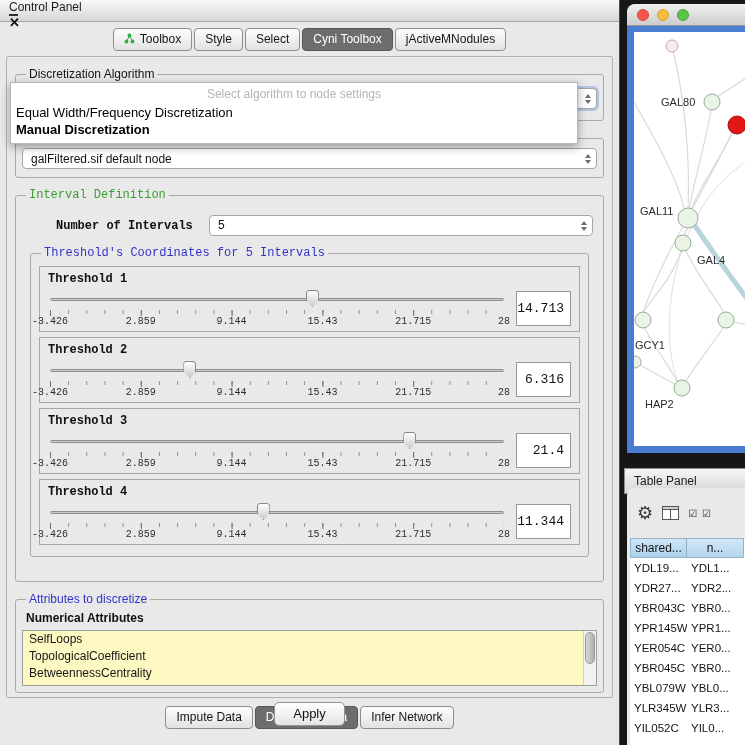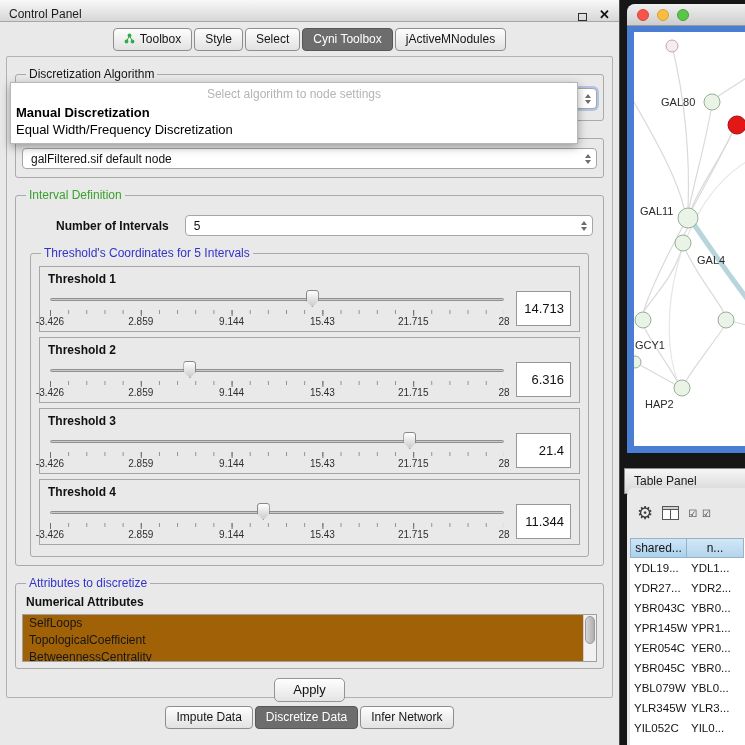--- a/index.html
+++ b/index.html
@@ -2,21 +2,21 @@
 <html><head>
 <meta charset="utf-8">
 <style>
   :root{ --green:#39a02f; --blue:#3233c8; --panel:#e9e9e9; }
   *{box-sizing:border-box;margin:0;padding:0;}
   html,body{width:745px;height:745px;}
   body{background:#161616;font-family:"Liberation Sans",sans-serif;position:relative;overflow:hidden;}
 
   
   .control-panel{position:absolute;left:0;top:0;width:620px;height:745px;background:var(--panel);border-right:1px solid #4a4a4a;}
-  .titlebar{height:22px;background:linear-gradient(#f8f8f8,#d7d7d7);border-bottom:1px solid #a6a6a6;display:flex;align-items:flex-end;padding:0 9px;font-size:12px;color:#1c1c1c;}
+  .titlebar{height:22px;background:linear-gradient(#f8f8f8,#d7d7d7);border-bottom:1px solid #a6a6a6;display:flex;align-items:flex-start;padding:0 9px;font-size:12px;color:#1c1c1c;flex-direction:column;}
   .t-spacer{flex:1;}
   .float-box{width:9px;height:8px;border:1.5px solid #2e2e2e;margin-right:12px;display:inline-block;}
   .close-x{font-size:13px;font-weight:bold;color:#111;line-height:1;}
 
   .tabbar{display:flex;justify-content:center;align-items:center;gap:2px;}
   .tabbar.top{height:34px;}
   .tabbar.bottom{height:38px;}
   .tab{font-size:12px;padding:3px 10px 4px;border:1px solid #8d8d8d;border-radius:4px;background:linear-gradient(#fdfdfd,#e2e2e2);color:#151515;display:flex;align-items:center;gap:5px;white-space:nowrap;cursor:default;}
   .tab.selected{background:#6d6d6d;color:#fff;border-color:#575757;}
 
@@ -53,21 +53,21 @@
   .track{position:absolute;left:2px;right:2px;top:11px;height:3px;background:#cacaca;border:1px solid #8f8f8f;border-radius:2px;}
   .thumb{position:absolute;top:3px;width:13px;height:17px;margin-left:-6.5px;background:linear-gradient(#ffffff,#cccccc);border:1px solid #878787;border-radius:3px 3px 0 0;clip-path:polygon(0 0,100% 0,100% 62%,50% 100%,0 62%);}
   .ticks-minor{position:absolute;left:2px;right:2px;top:23px;height:4px;background-image:linear-gradient(to right,#8f8f8f 1px,transparent 1px);background-size:4% 100%;}
   .ticks-major{position:absolute;left:2px;right:2px;top:23px;height:6px;background-image:linear-gradient(to right,#6f6f6f 1px,transparent 1px);background-size:20% 100%;}
   .scale{position:absolute;left:2px;right:2px;top:29px;height:12px;}
   .scale span{position:absolute;transform:translateX(-50%);font-size:10px;color:#2e2e2e;top:0;}
   .val-box{width:55px;height:35px;background:#fff;border:1px solid #979797;display:flex;align-items:center;justify-content:flex-end;padding-right:6px;font-size:13px;color:#111;}
 
   .attrs-group{padding-bottom:8px;}
   .attrs-label{font-weight:bold;font-size:12px;color:#111;margin:4px 0 5px 4px;}
-  .listbox{position:relative;height:48px;background:#a16207;border:1px solid #9f9f9f;overflow:hidden;}
+  .listbox{position:relative;height:56px;background:#fef9c3;border:1px solid #9f9f9f;overflow:hidden;}
   .list-item{font-size:12px;color:#161616;padding:1px 0 2px 6px;}
   .list-scroll{position:absolute;right:0;top:0;bottom:0;width:13px;background:#f1f1f1;border-left:1px solid #cfcfcf;}
   .sb-thumb{margin:1px;height:60%;background:linear-gradient(to right,#d6d6d6,#aeaeae);border:1px solid #9a9a9a;border-radius:5px;}
 
   .apply-row{text-align:center;margin-top:9px;}
   .apply-btn{font-family:inherit;font-size:13px;color:#111;padding:3px 18px 4px;border:1px solid #949494;border-radius:5px;background:linear-gradient(#fefefe,#e4e4e4);}
 
   
   .network-window{position:absolute;left:627px;top:4px;width:118px;height:449px;background:#4a7ed2;border-radius:8px 0 0 0;overflow:hidden;}
   .mac-titlebar{height:22px;background:linear-gradient(#f0f0f0,#cdcdcd);border-bottom:1px solid #999;display:flex;align-items:center;gap:8px;padding-left:10px;}
@@ -136,36 +136,36 @@
         <span class="c-label"></span>
         <span class="stepper">
             <span class="tri-up"></span>
             <span class="tri-down"></span>
           </span>
       </div>
     </fieldset>
 
     <div class="popup">
       <div class="popup-ph">Select algorithm to node settings</div>
+      <div class="popup-opt">Equal Width/Frequency Discretization</div>
       <div class="popup-opt bold">Manual Discretization</div>
-      <div class="popup-opt">Equal Width/Frequency Discretization</div>
     </div>
 
     <fieldset class="group" style="padding-bottom:8px;">
       <legend>Table Data</legend>
       <div class="combo" style="margin-top:2px;">
         <span class="c-label">galFiltered.sif default node</span>
         <span class="stepper">
             <span class="tri-up"></span>
             <span class="tri-down"></span>
           </span>
       </div>
     </fieldset>
 
-    <fieldset class="group" style="padding-bottom:8px;">
+    <fieldset class="group" style="padding-bottom:24px;font-family:Liberation Mono, monospace;">
       <legend class="green-t">Interval Definition</legend>
 
       <div class="num-row">
         <span class="n-label">Number of Intervals</span>
         <div class="combo">
           <span class="c-label">5</span>
           <span class="stepper">
               <span class="tri-up"></span>
               <span class="tri-down"></span>
             </span>

